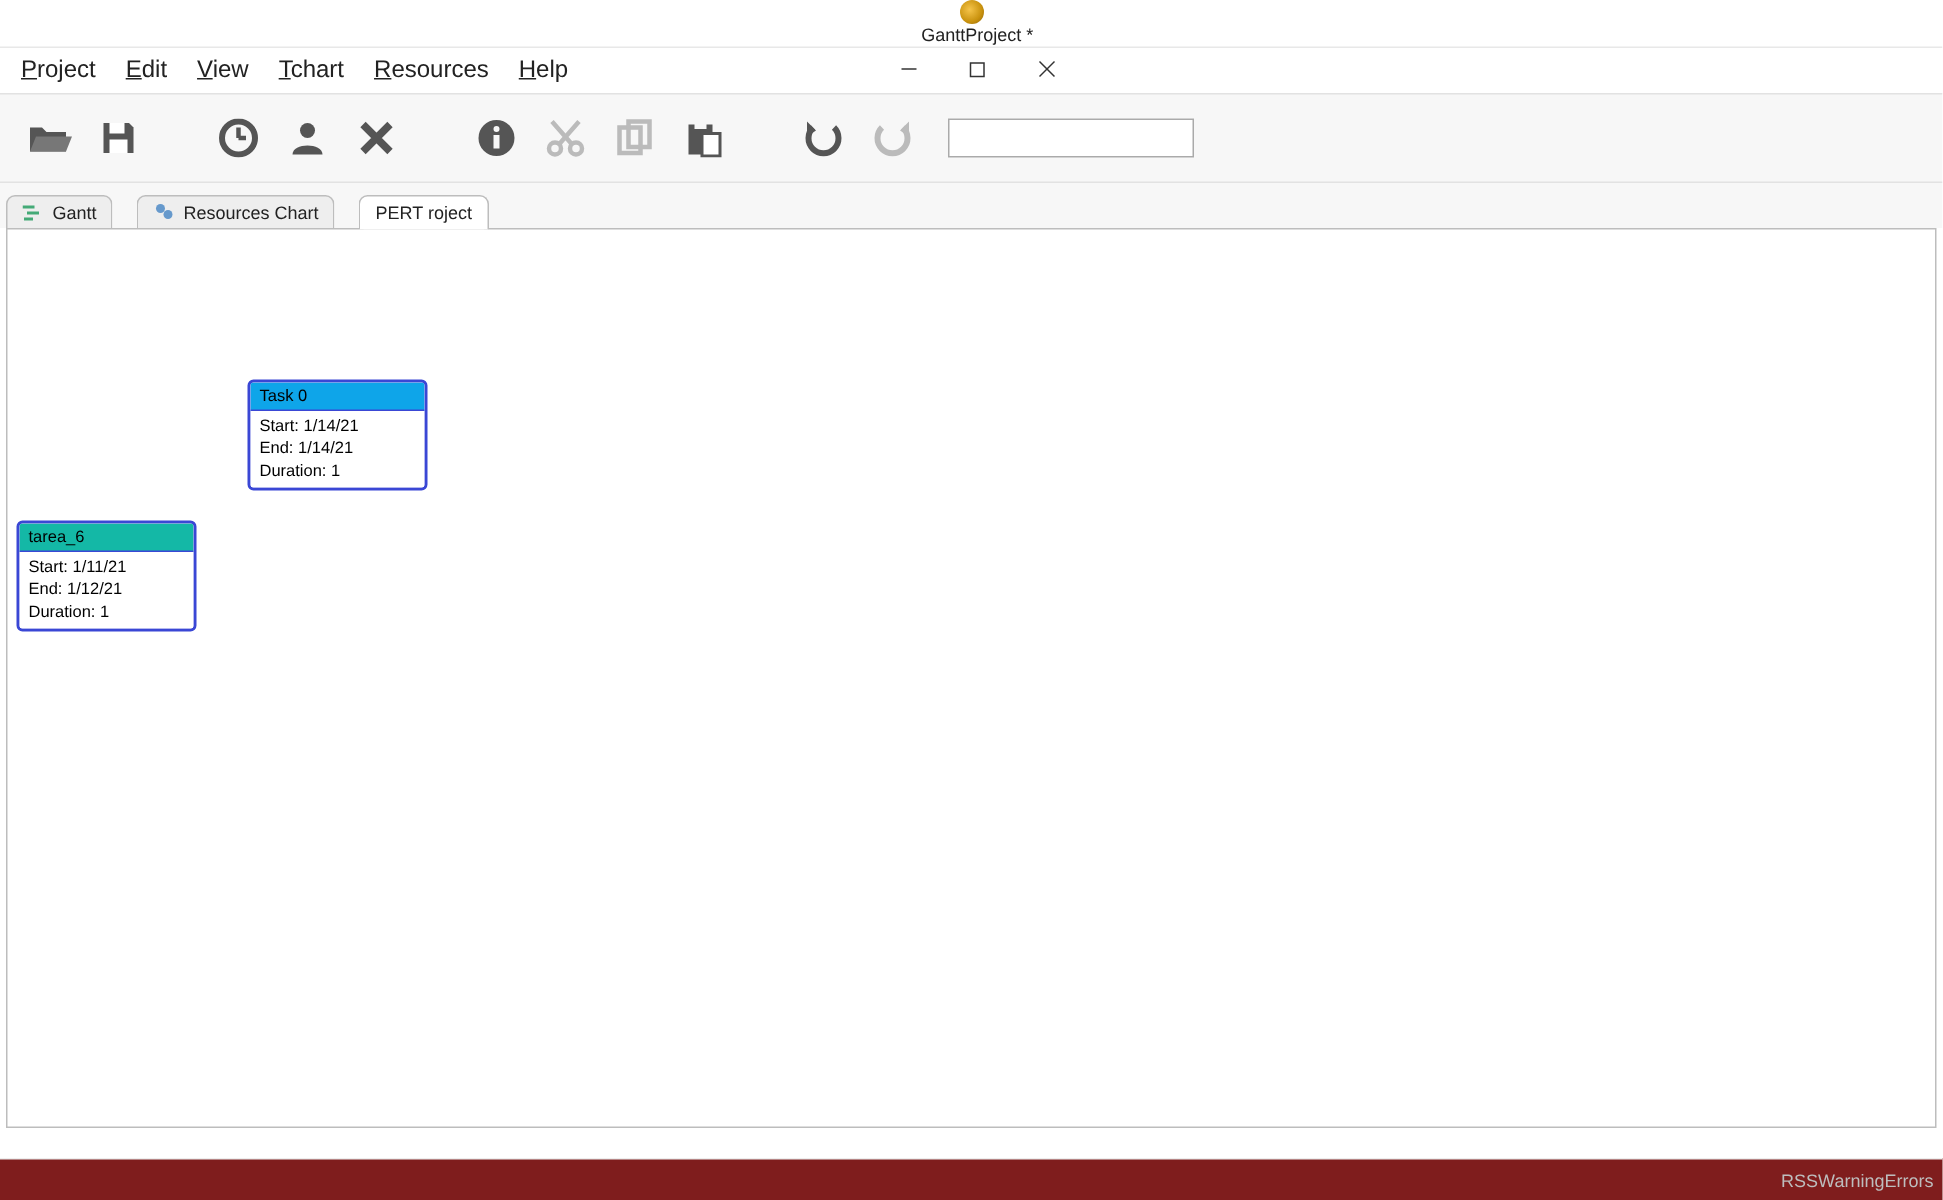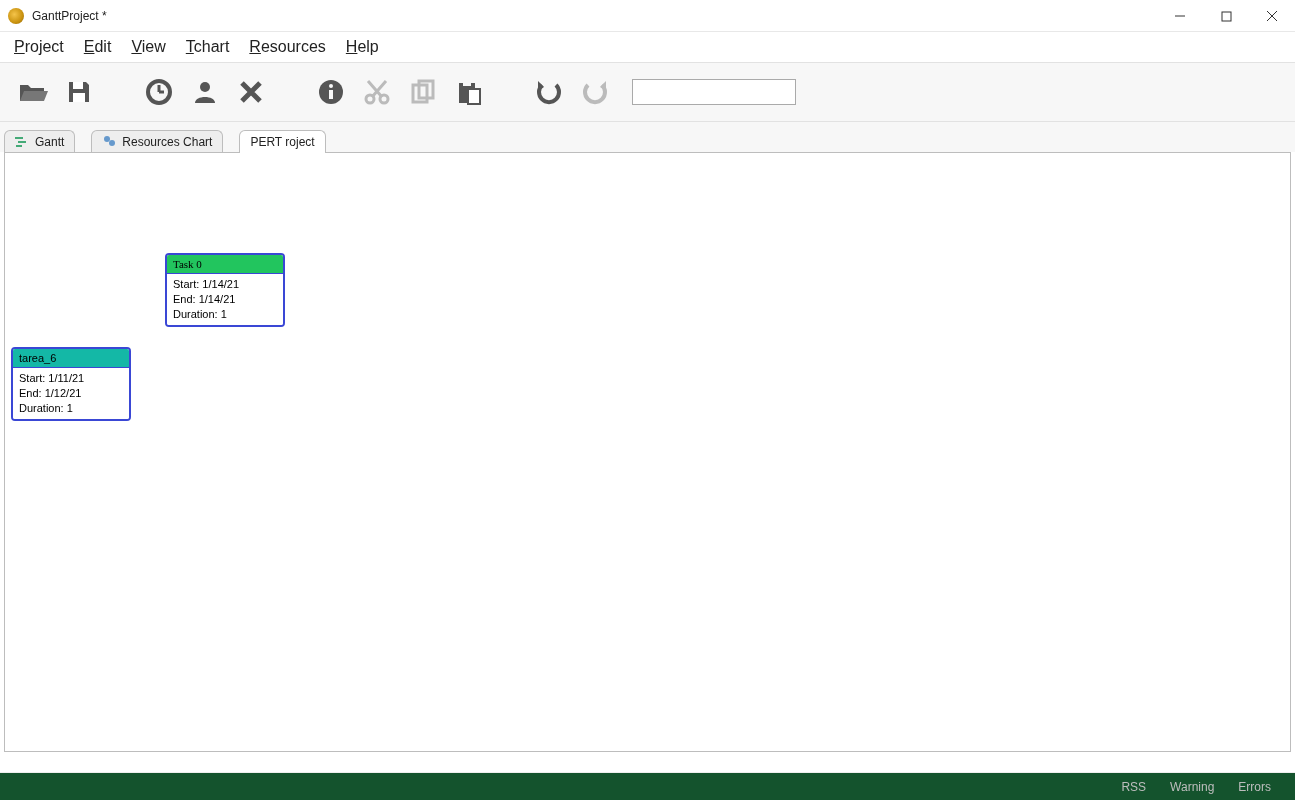--- a/index.html
+++ b/index.html
@@ -12,20 +12,21 @@
     overflow: hidden;
   }
   
   .titlebar {
     height: 32px;
     display: flex;
     align-items: center;
     padding: 0 0 0 8px;
     background: #fff;
     border-bottom: 1px solid #e8e8e8;
+    flex-direction: column;
   }
   .app-logo {
     width: 16px; height: 16px;
     border-radius: 50%;
     background: radial-gradient(circle at 40% 40%, #f5c44a 0%, #c9920e 60%, #8a6008 100%);
     margin-right: 8px;
     flex: 0 0 auto;
   }
   .title-text {
     font-size: 12px;
@@ -132,35 +133,34 @@
     padding: 3px 6px;
     border-bottom: 1px solid #3a47d5;
     font-size: 11px;
   }
   .pert-node .node-body {
     padding: 3px 6px;
     background: #fff;
     line-height: 1.35;
   }
   .node-yellow .node-title { background: #fff69a; }
-  .node-white  .node-title { background: #22c55e; font-family: Liberation Serif, serif; }
+  .node-white  .node-title { background: #0ea5e9; }
   .node-grey   .node-title { background: #14b8a6; }
   
   .statusbar {
     position: absolute;
     left: 0; right: 0; bottom: 0;
     height: 28px;
     display: flex;
     align-items: center;
     justify-content: flex-end;
-    gap: 24px;
-    padding: 0 24px;
+    padding: 0 6px;
     font-size: 12px;
     color: #bdbdbd;
-    background: #14532d;
+    background: #7f1d1d;
     border-top: 1px solid #eee;
   }
 </style>
 </head>
 <body>
 
 <div class="titlebar">
   <span class="app-logo"></span>
   <span class="title-text">GanttProject *</span>
   <div class="win-controls">

